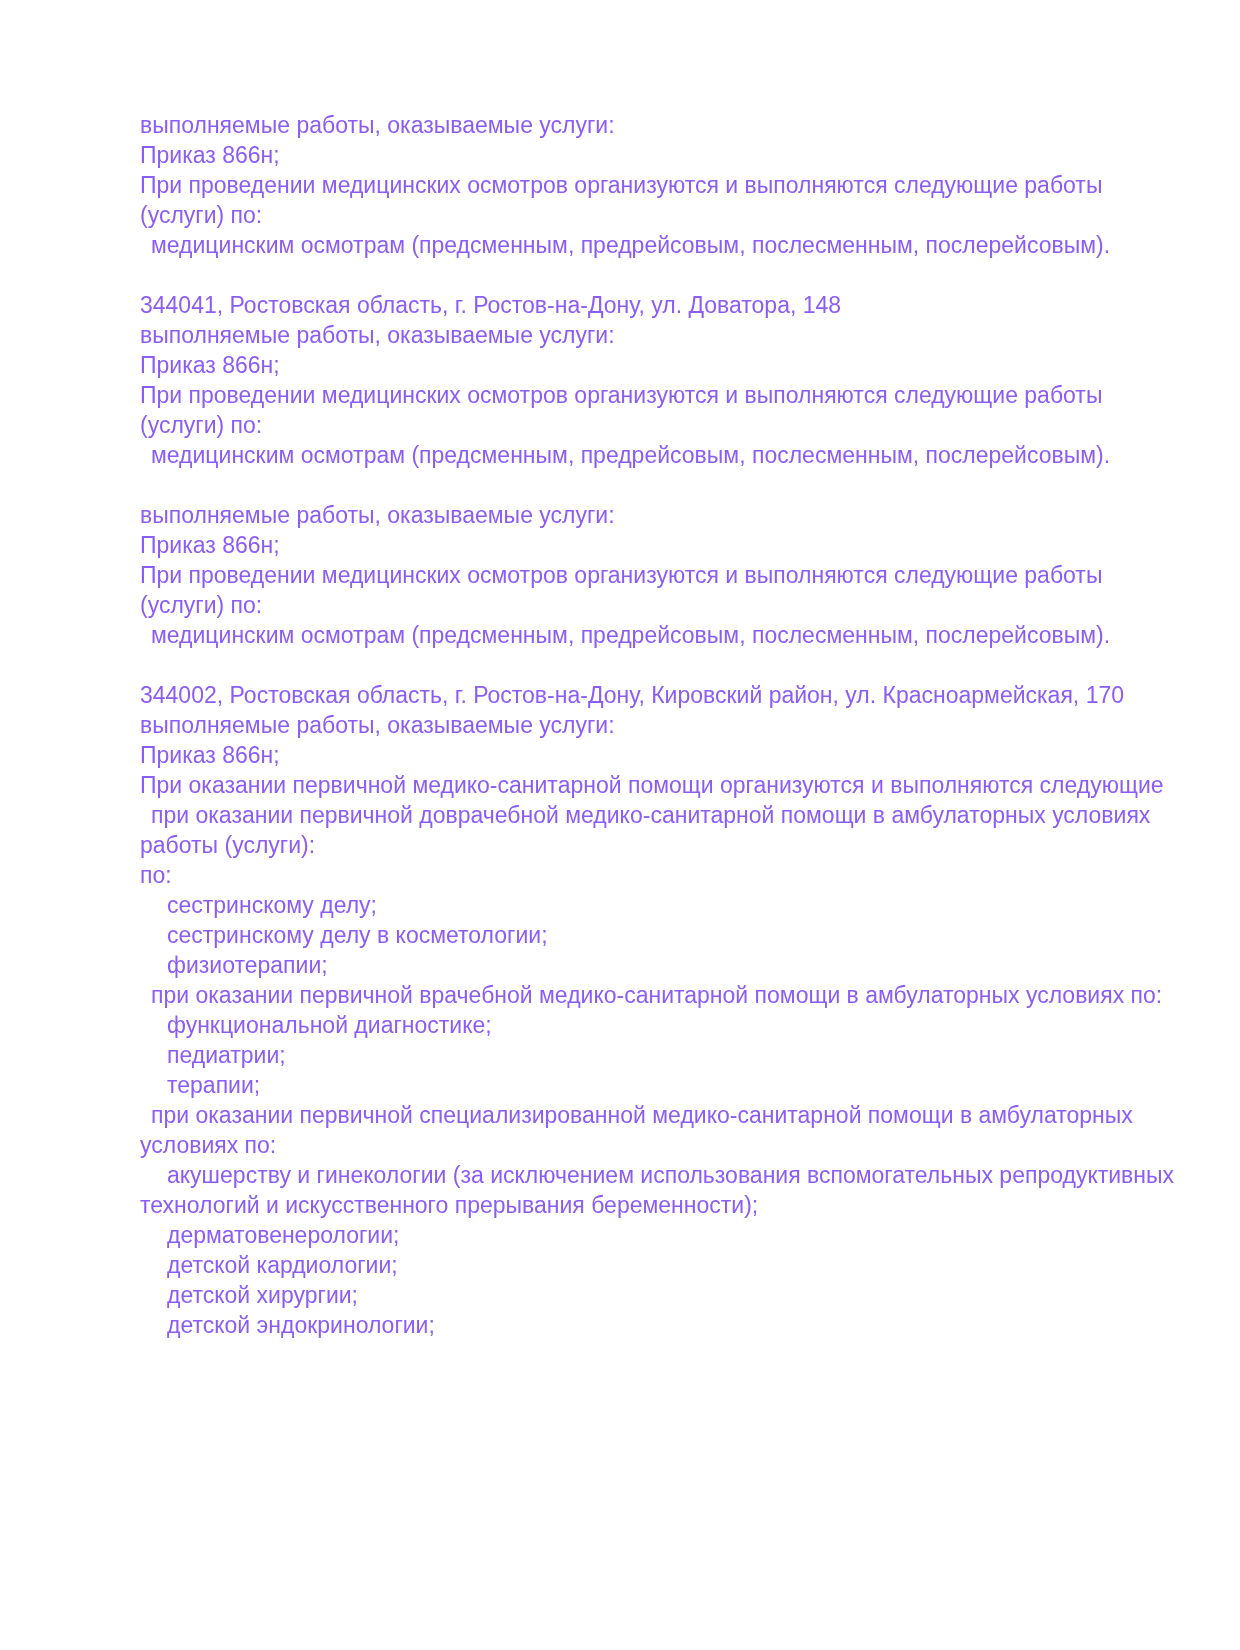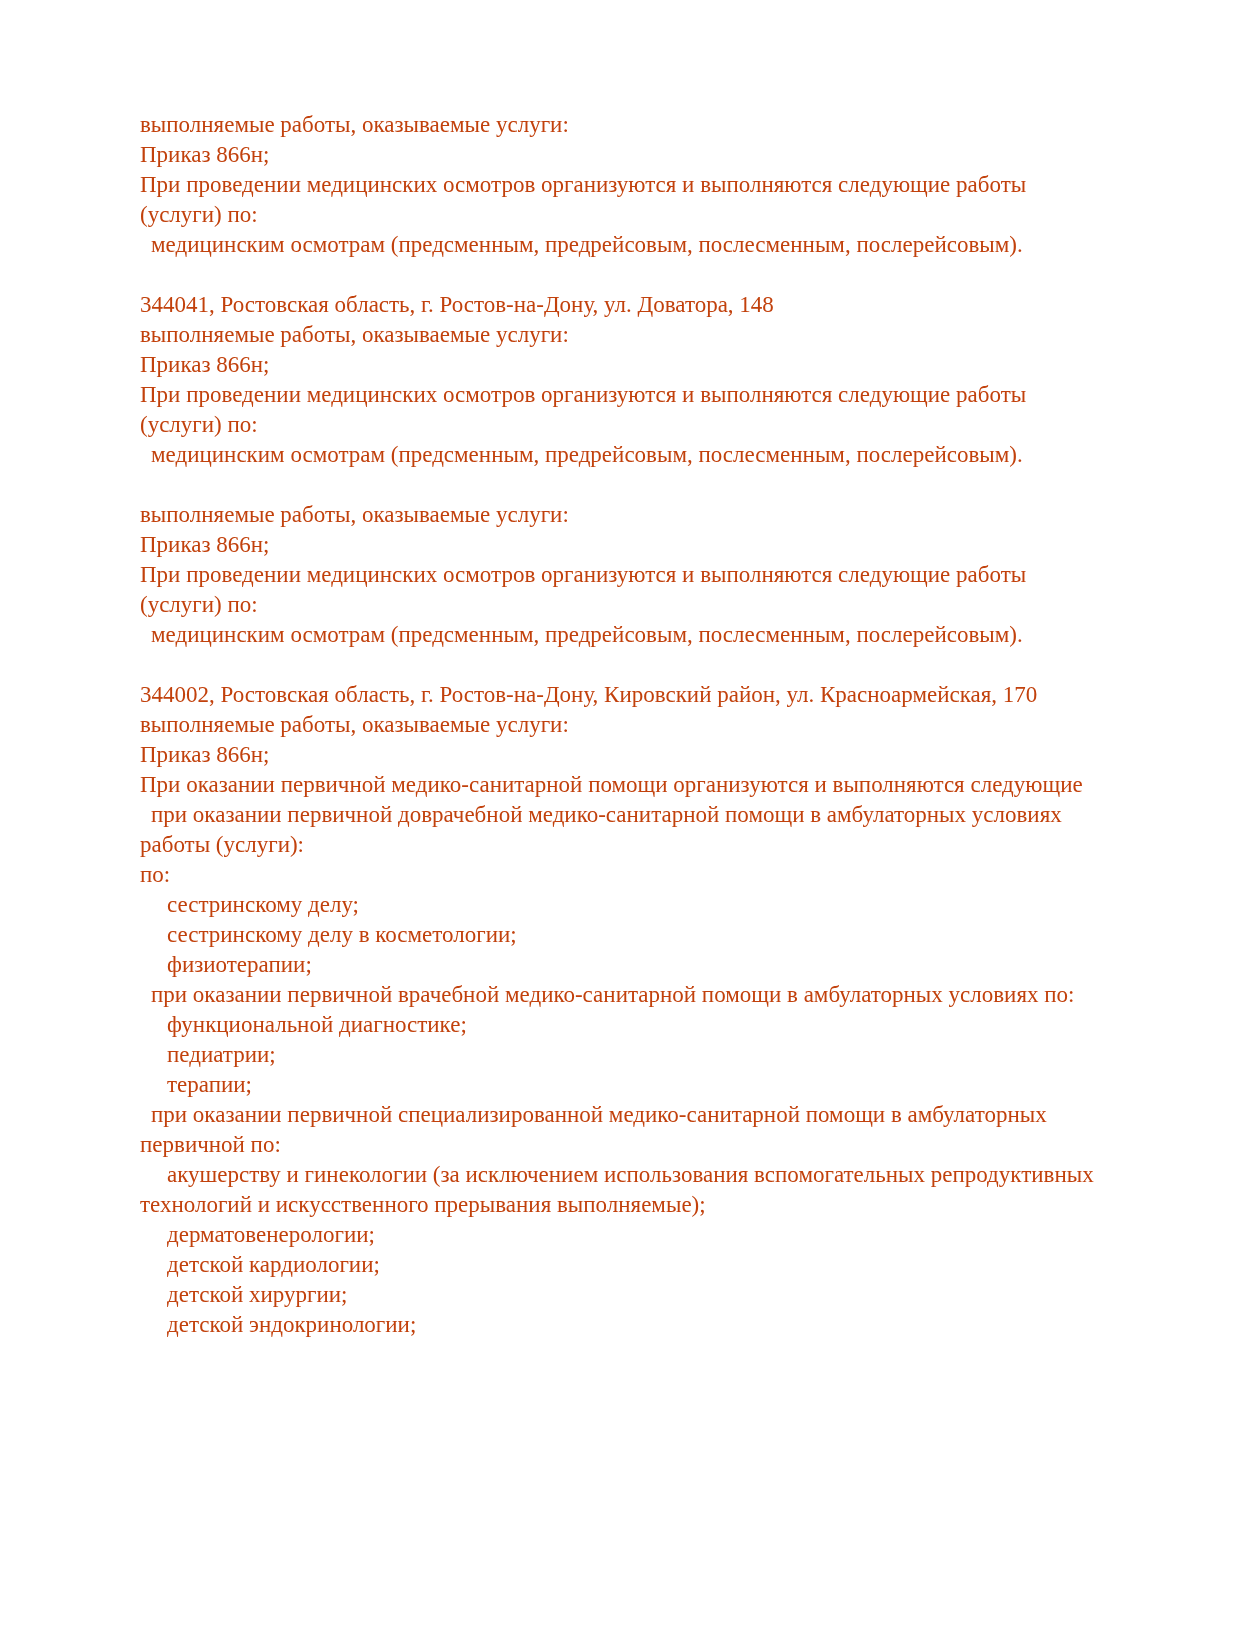--- a/index.html
+++ b/index.html
@@ -8,24 +8,24 @@
     background: #ffffff;
   }
   .page {
     position: relative;
     width: 1240px;
     height: 1650px;
     background: #ffffff;
     overflow: hidden;
     box-sizing: border-box;
     padding: 110px 100px 0 140px;
-    font-family: Liberation Serif, serif;
+    font-family: Liberation Sans, sans-serif;
     font-size: 23px;
     line-height: 30px;
-    color: #c2410c;
+    color: #8b5cf6;
   }
   .section { margin: 0; }
   .section + .section { margin-top: 30px; } 
   .line {
     white-space: nowrap;
     height: 30px;
   }
   .indent-0 { padding-left: 0; }
   .indent-1 { padding-left: 11px; }
   .indent-2 { padding-left: 27px; }
@@ -66,22 +66,22 @@
         <div class="line indent-0">работы (услуги):</div>
         <div class="line indent-0">по:</div>
         <div class="line indent-2">сестринскому делу;</div>
         <div class="line indent-2">сестринскому делу в косметологии;</div>
         <div class="line indent-2">физиотерапии;</div>
         <div class="line indent-1">при оказании первичной врачебной медико-санитарной помощи в амбулаторных условиях по:</div>
         <div class="line indent-2">функциональной диагностике;</div>
         <div class="line indent-2">педиатрии;</div>
         <div class="line indent-2">терапии;</div>
         <div class="line indent-1">при оказании первичной специализированной медико-санитарной помощи в амбулаторных</div>
-        <div class="line indent-0">первичной по:</div>
+        <div class="line indent-0">условиях по:</div>
         <div class="line indent-2">акушерству и гинекологии (за исключением использования вспомогательных репродуктивных</div>
-        <div class="line indent-0">технологий и искусственного прерывания выполняемые);</div>
+        <div class="line indent-0">технологий и искусственного прерывания беременности);</div>
         <div class="line indent-2">дерматовенерологии;</div>
         <div class="line indent-2">детской кардиологии;</div>
         <div class="line indent-2">детской хирургии;</div>
         <div class="line indent-2">детской эндокринологии;</div>
       </div>
     </div>
 </div>
 
 </body></html>

